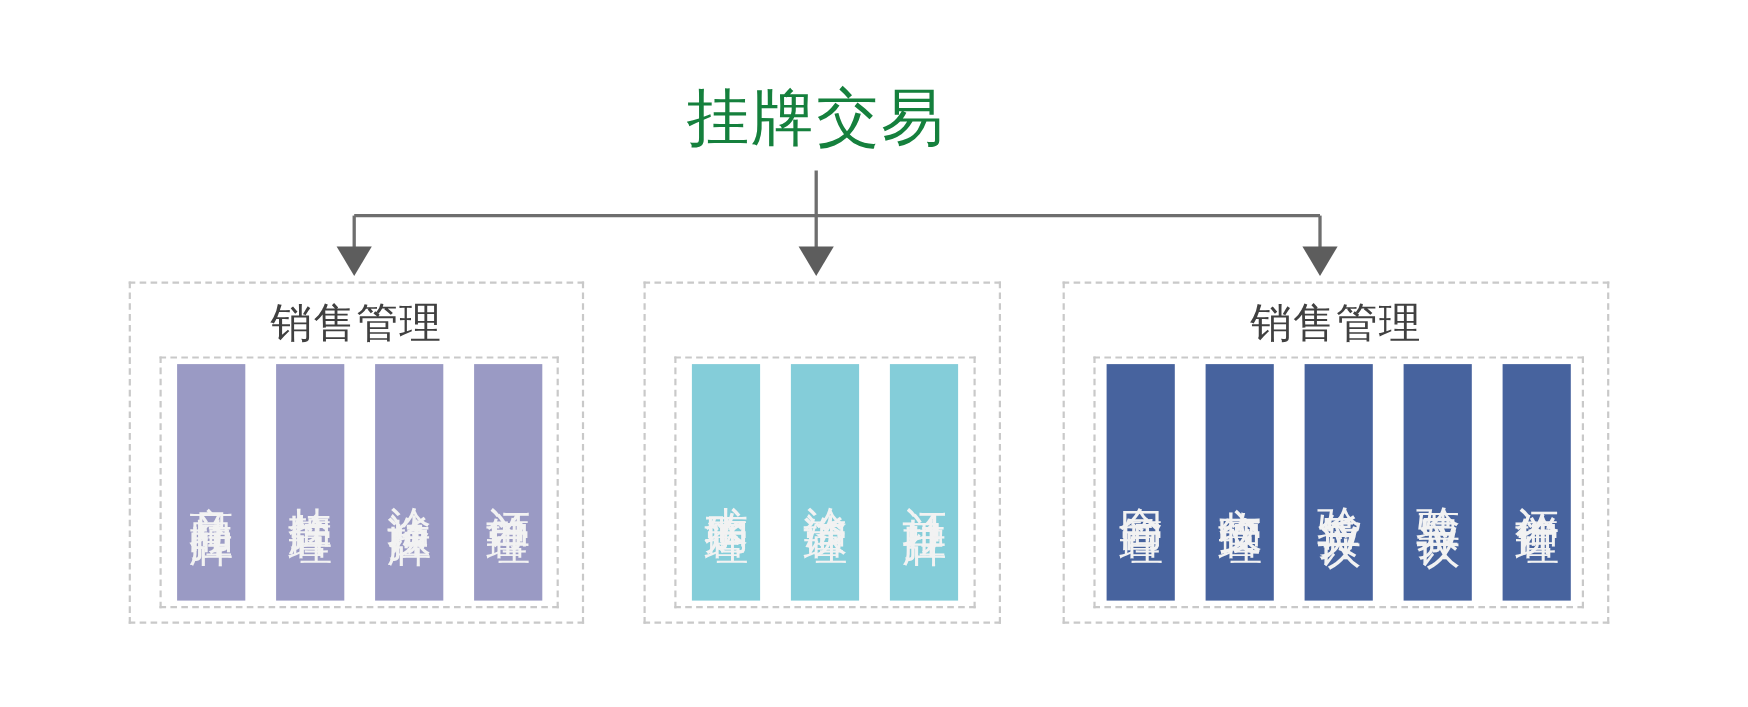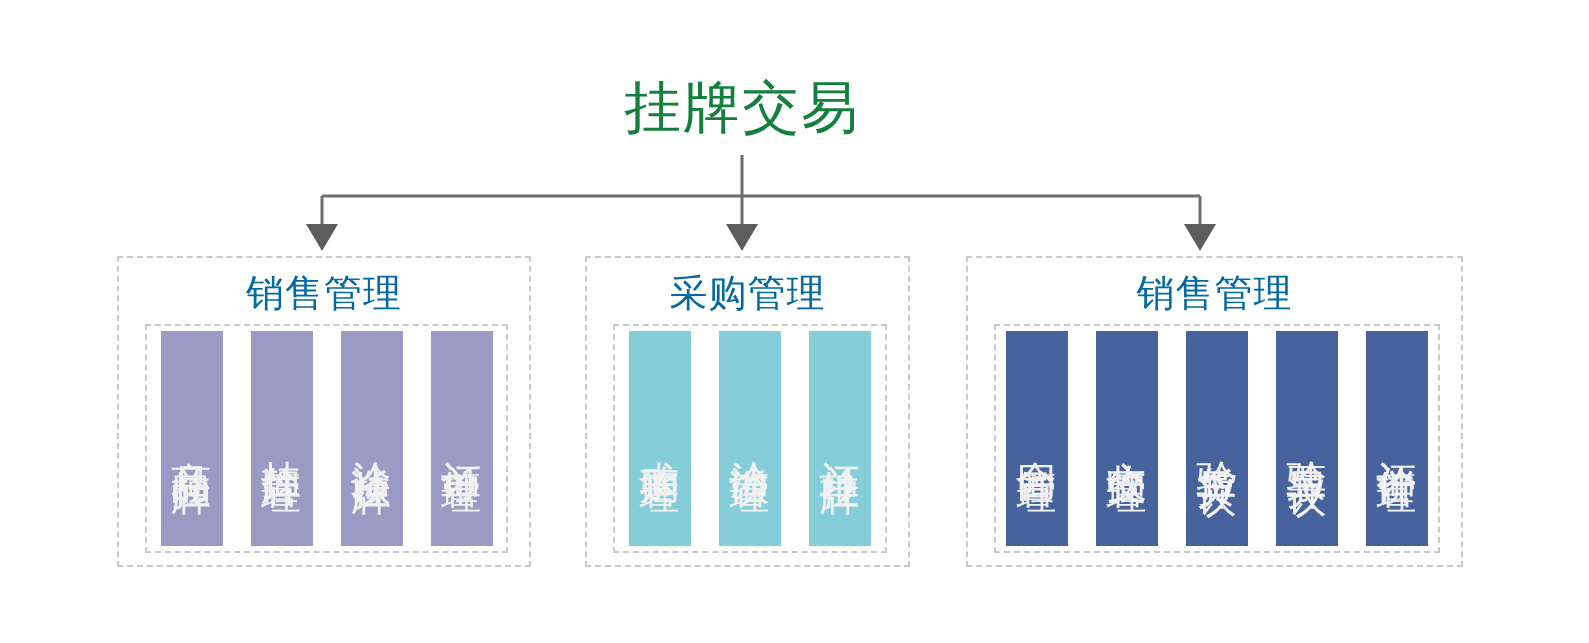--- a/index.html
+++ b/index.html
@@ -53,21 +53,21 @@
     background: #ffffff;
   }
   .group-title {
     position: absolute;
     left: 0;
     right: 0;
     top: 12px;
     text-align: center;
     font-size: 38px;
     line-height: 46px;
-    color: #0369a1;
+    color: #404040;
     letter-spacing: 1px;
     white-space: nowrap;
     font-weight: 400;
   }
   .group-inner {
     position: absolute;
     left: 26px;
     right: 21px;
     top: 66px;
     bottom: 12px;
@@ -146,21 +146,20 @@
           <span class="card-label">洽谈挂牌</span>
         </div>
         <div class="card" style="background-color: rgb(154, 154, 196);">
           <span class="card-label">订单管理</span>
         </div>
       </div>
     </div>
   </div>
 
   <div class="group" id="group-1">
-    <div class="group-title">采购管理</div>
     <div class="group-inner">
       <div class="cards">
         <div class="card" style="background-color: rgb(132, 205, 217);">
           <span class="card-label">求购管理</span>
         </div>
         <div class="card" style="background-color: rgb(132, 205, 217);">
           <span class="card-label">洽谈管理</span>
         </div>
         <div class="card" style="background-color: rgb(132, 205, 217);">
           <span class="card-label">订单挂牌</span>

